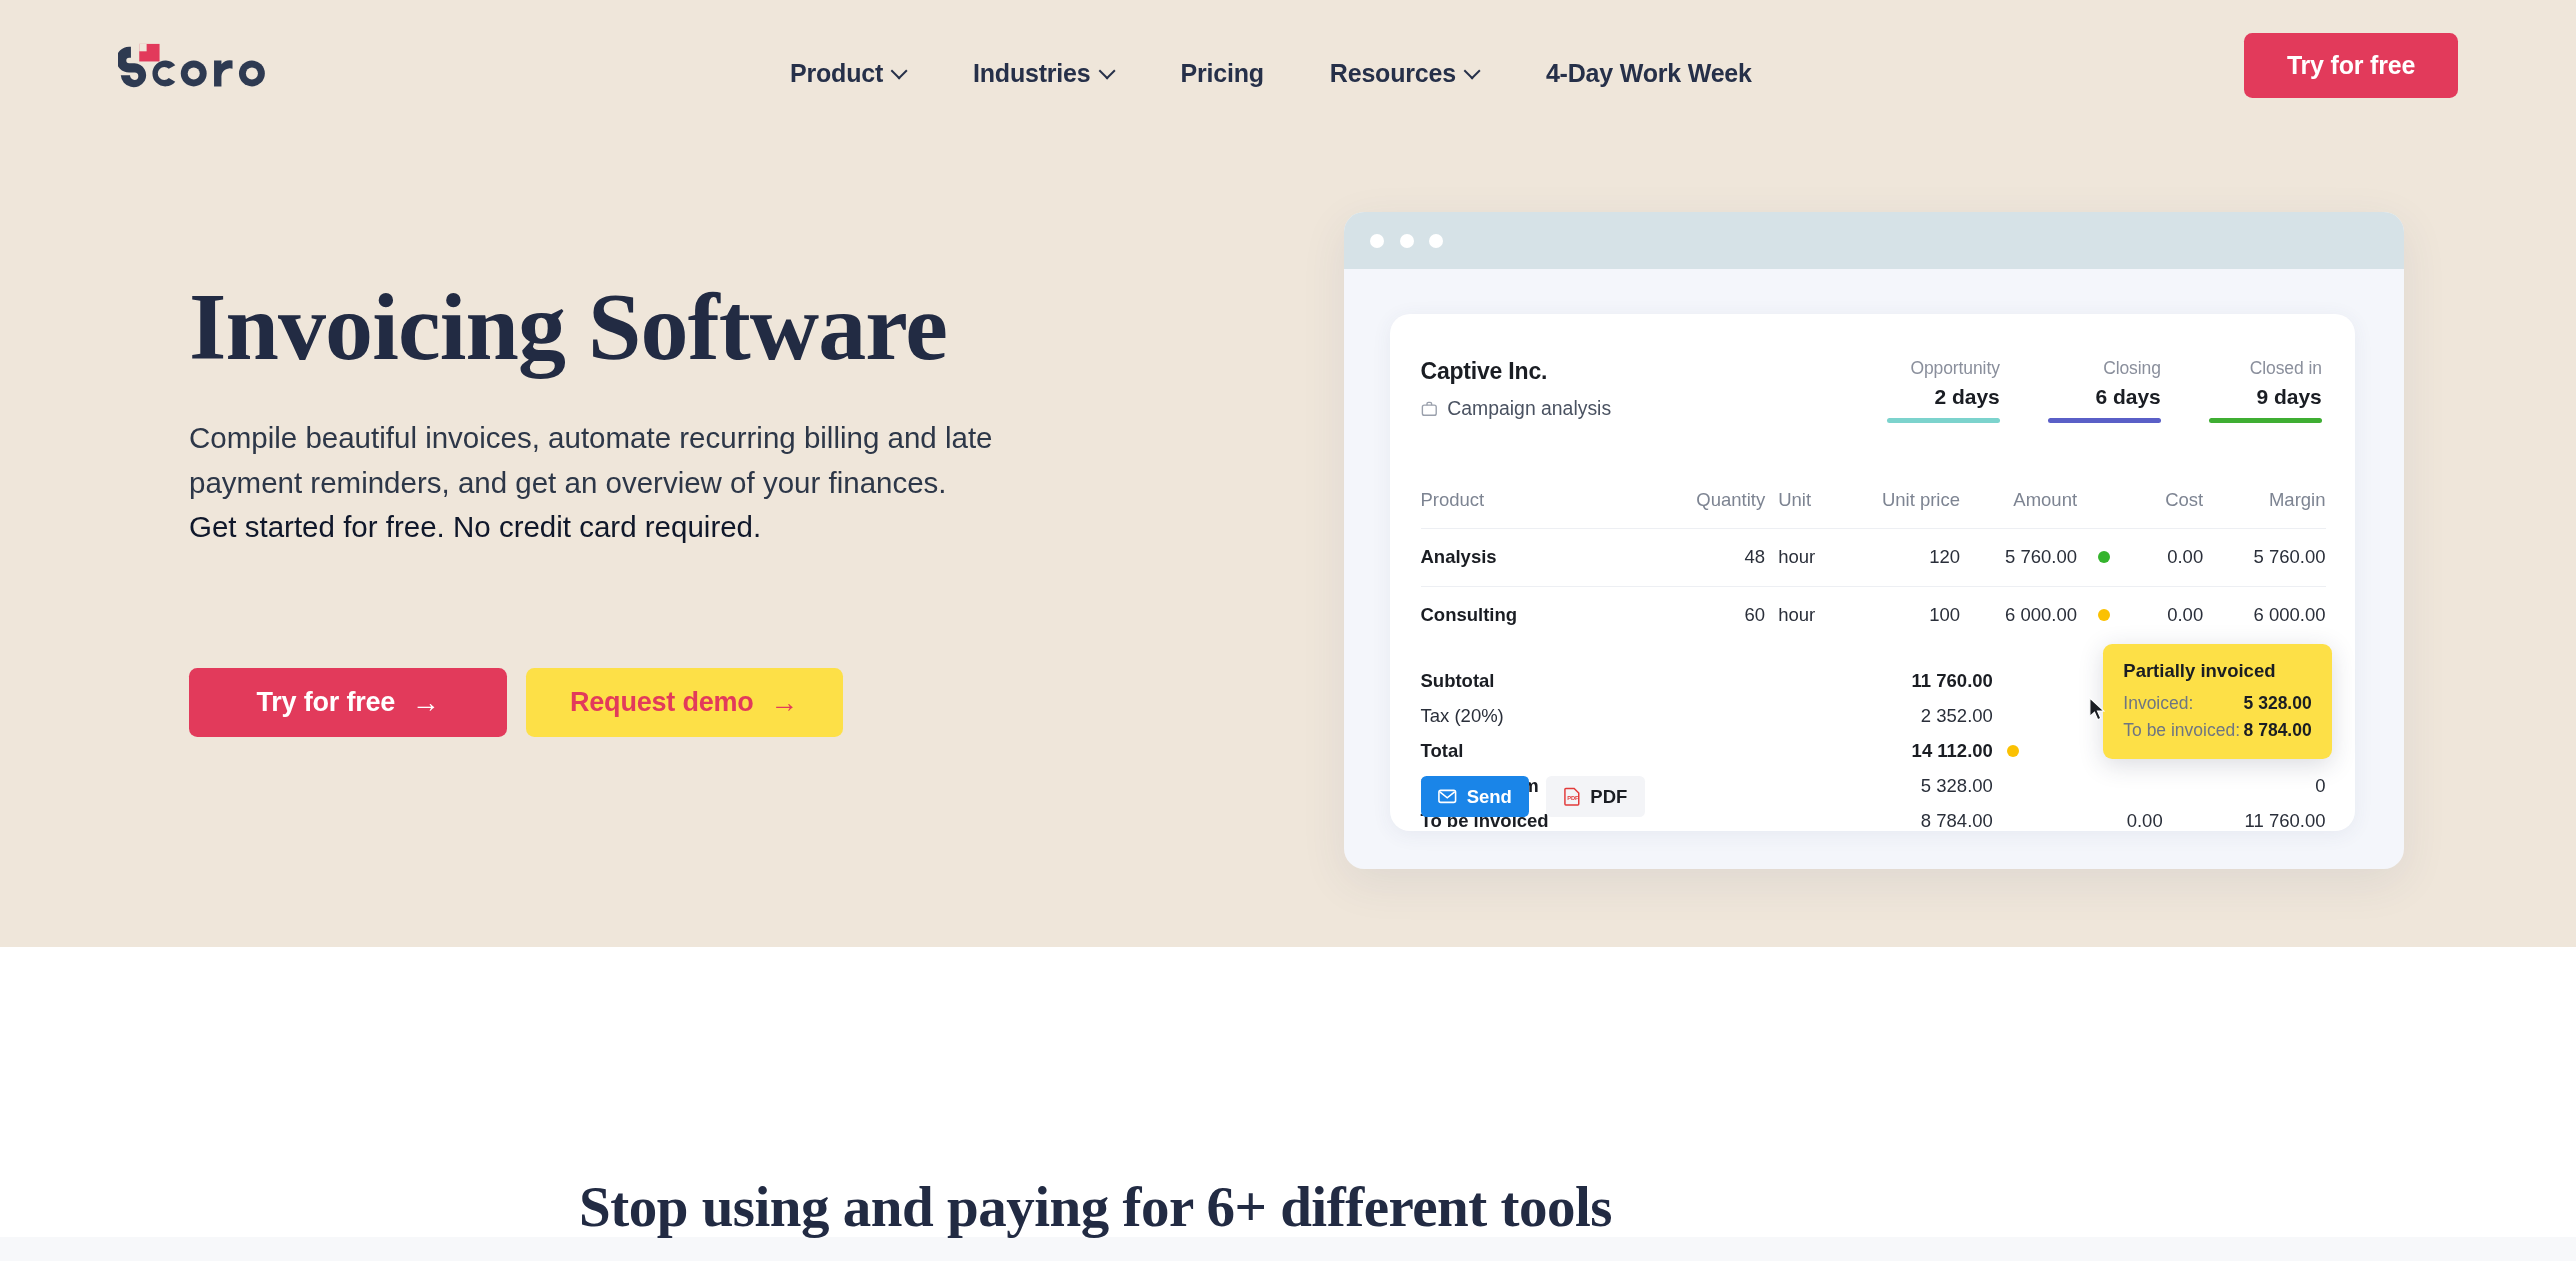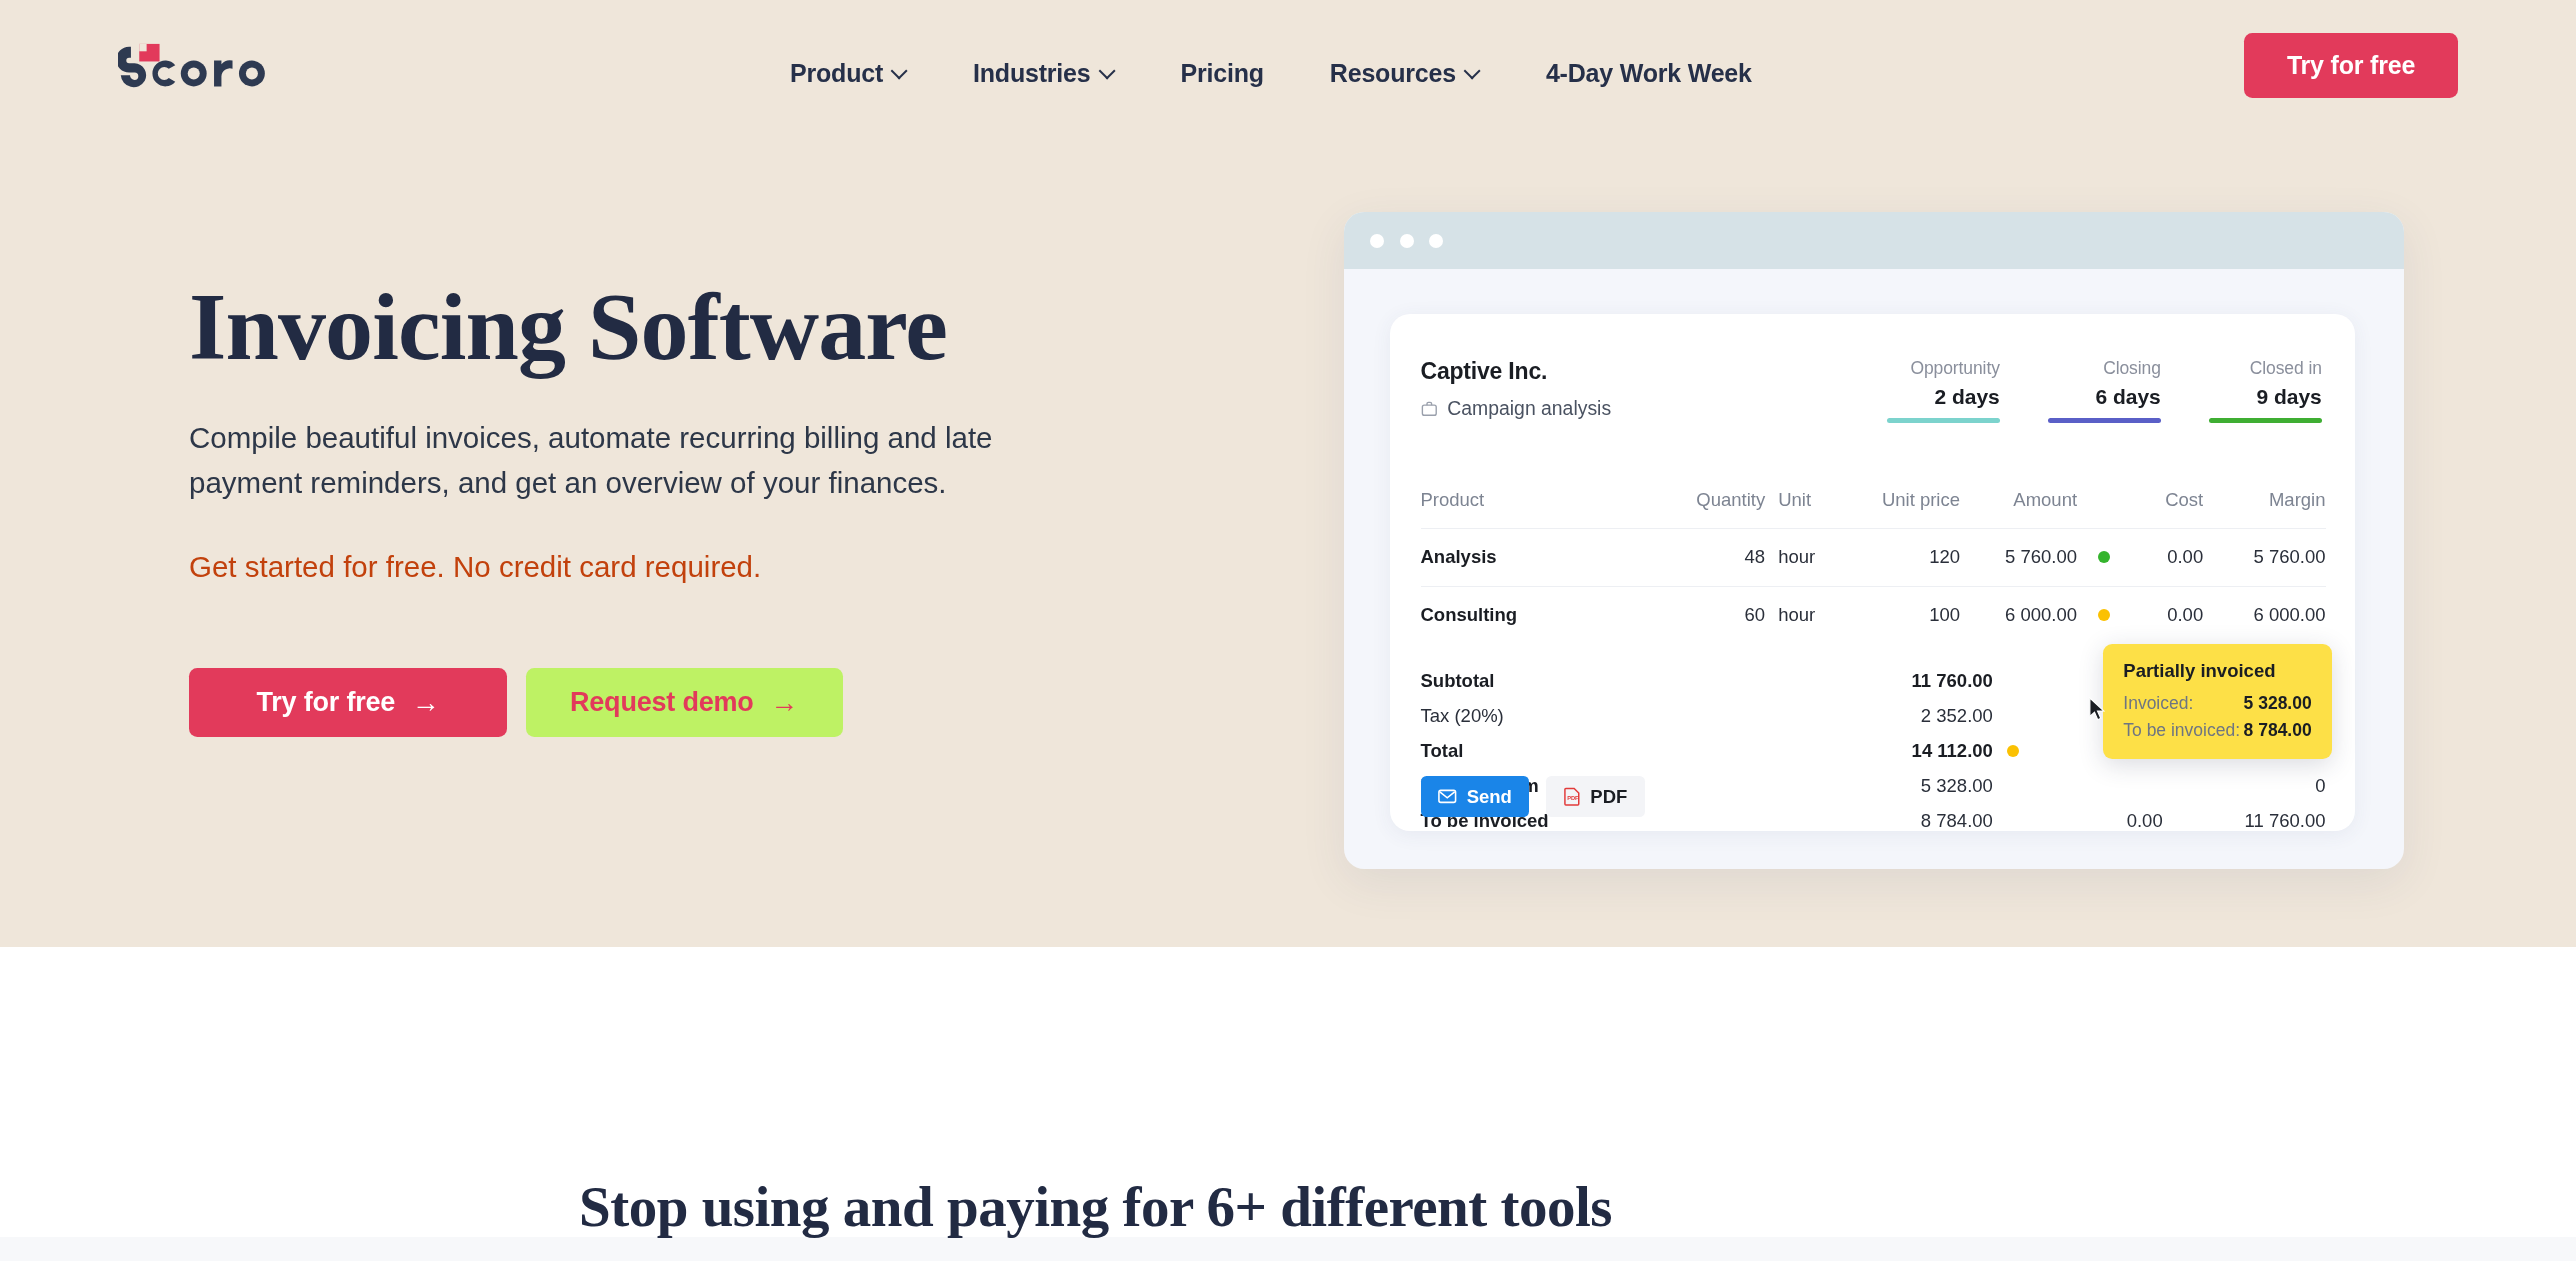--- a/index.html
+++ b/index.html
@@ -101,24 +101,23 @@
     letter-spacing: -0.9px;
   }
   .hero-sub {
     margin-top: 39px;
     font-size: 29.5px;
     line-height: 1.52;
     color: #2D3748;
     width: 886px;
   }
   .hero-note {
-    margin-top: 40px;
     font-size: 29.5px;
     line-height: 1.5;
-    color: #c2410c;
+    color: #0f172a;
   }
 
   .hero-buttons {
     position: absolute;
     left: 189px; top: 668px;
     display: flex;
     gap: 18.5px;
   }
   .btn {
     height: 69px;
@@ -134,21 +133,21 @@
     gap: 16.6px;
     letter-spacing: -0.2px;
   }
   .btn-primary {
     width: 318px;
     background: #E23A5B;
     color: #ffffff;
   }
   .btn-secondary {
     width: 317px;
-    background: #bef264;
+    background: #fde047;
     color: #E23A5B;
   }
   .arrow { font-size: 28px; line-height: 1; }
 
   
   .mockup {
     position: absolute;
     left: 1344px; top: 212px;
     width: 1060px; height: 657px;
     border-radius: 20.3px;

